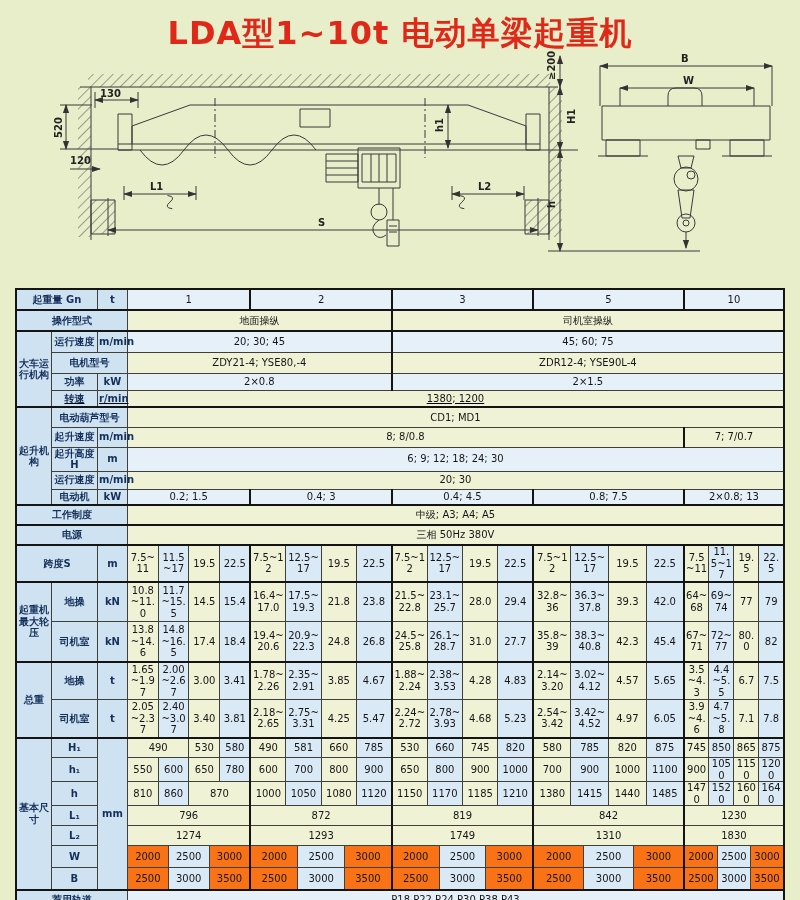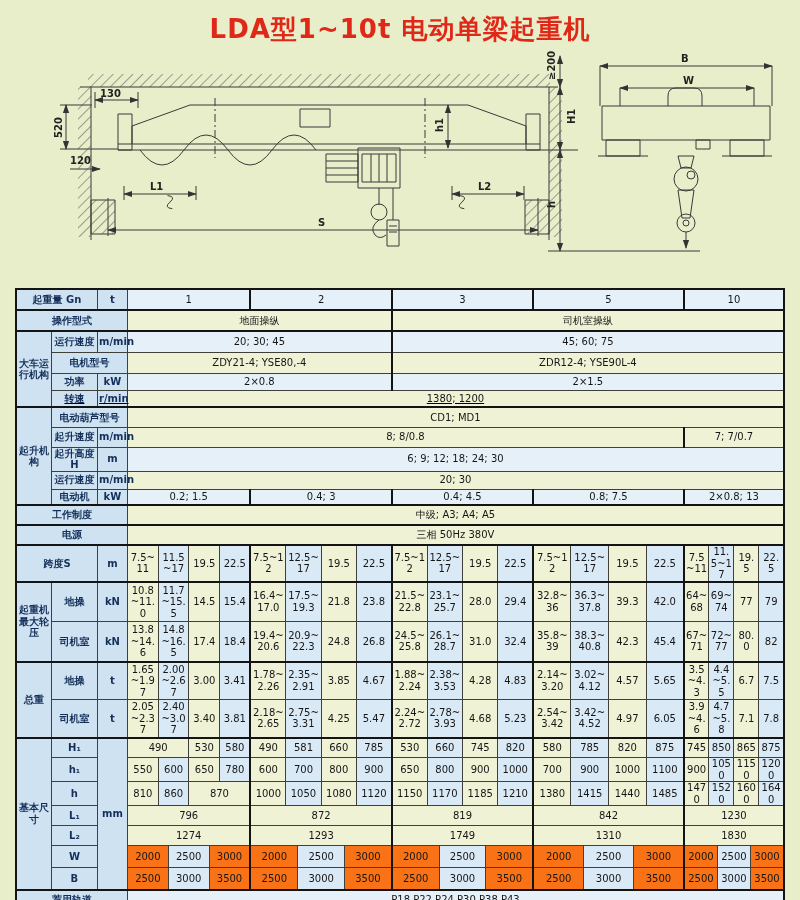--- a/index.html
+++ b/index.html
@@ -1,18 +1,18 @@
 <!DOCTYPE html>
 <html><head>
 <meta charset="utf-8">
 <style>
   html,body{margin:0;padding:0;}
   body{width:800px;height:900px;background:#e8edca;font-family:"DejaVu Sans","Liberation Sans",sans-serif;}
   .page{position:relative;width:800px;height:900px;overflow:hidden;}
-  .title{text-align:center;padding-top:12px;font-size:26px;font-weight:bold;color:#e02818;letter-spacing:1px;height:36px;}
+  .title{text-align:center;padding-top:12px;font-size:32px;font-weight:bold;color:#e02818;letter-spacing:1px;height:36px;}
   svg.drawing{display:block;margin:0 auto;}
   svg.drawing *{vector-effect:non-scaling-stroke;}
   .dimtext{font-size:10px;fill:#222;font-weight:bold;}
   table.spec{table-layout:fixed;border-collapse:collapse;width:770px;margin:2px auto 0;border:2px solid #141414;background:#eff2d4;}
   td{border:1px solid #40403a;text-align:center;vertical-align:middle;font-size:10px;color:#161616;padding:0 1px;word-break:break-all;line-height:1.15;}
   td.lab{background:#cfe2f1;color:#14305a;font-weight:bold;font-size:10px;word-break:normal;}
   td.cr{background:#eff2d4;}
   td.bl{background:#d9e9f6;}
   td.bll{background:#e5f0f9;}
   tr.sec{border-bottom:2px solid #141414;}
@@ -306,21 +306,21 @@
           <td class="bl">14.8~16.5</td>
           <td class="cr">17.4</td>
           <td class="bl">18.4</td>
           <td class="cr gb">19.4~20.6</td>
           <td class="bl">20.9~22.3</td>
           <td class="cr">24.8</td>
           <td class="bl">26.8</td>
           <td class="cr gb">24.5~25.8</td>
           <td class="bl">26.1~28.7</td>
           <td class="cr">31.0</td>
-          <td class="bl">32.4</td>
+          <td class="bl">27.7</td>
           <td class="cr gb">35.8~39</td>
           <td class="bl">38.3~40.8</td>
           <td class="cr">42.3</td>
           <td class="bl">45.4</td>
           <td class="cr gb">67~71</td>
           <td class="bl">72~77</td>
           <td class="cr">80.0</td>
           <td class="bl">82</td>
         </tr>
         <tr style="height: 38px;">

